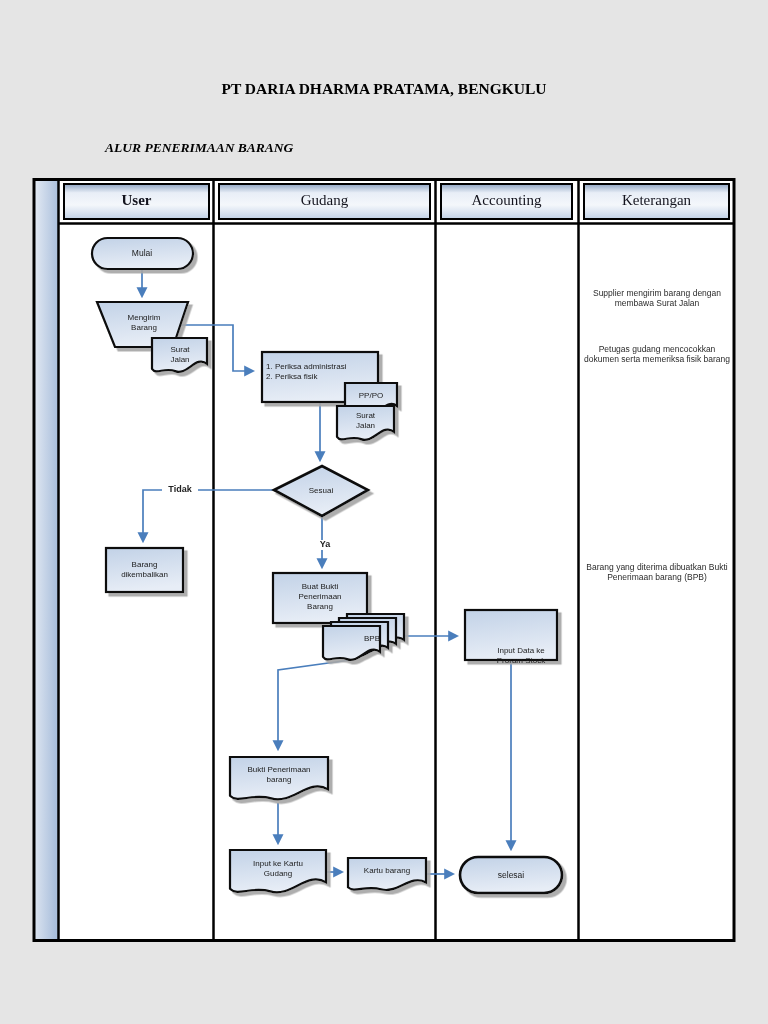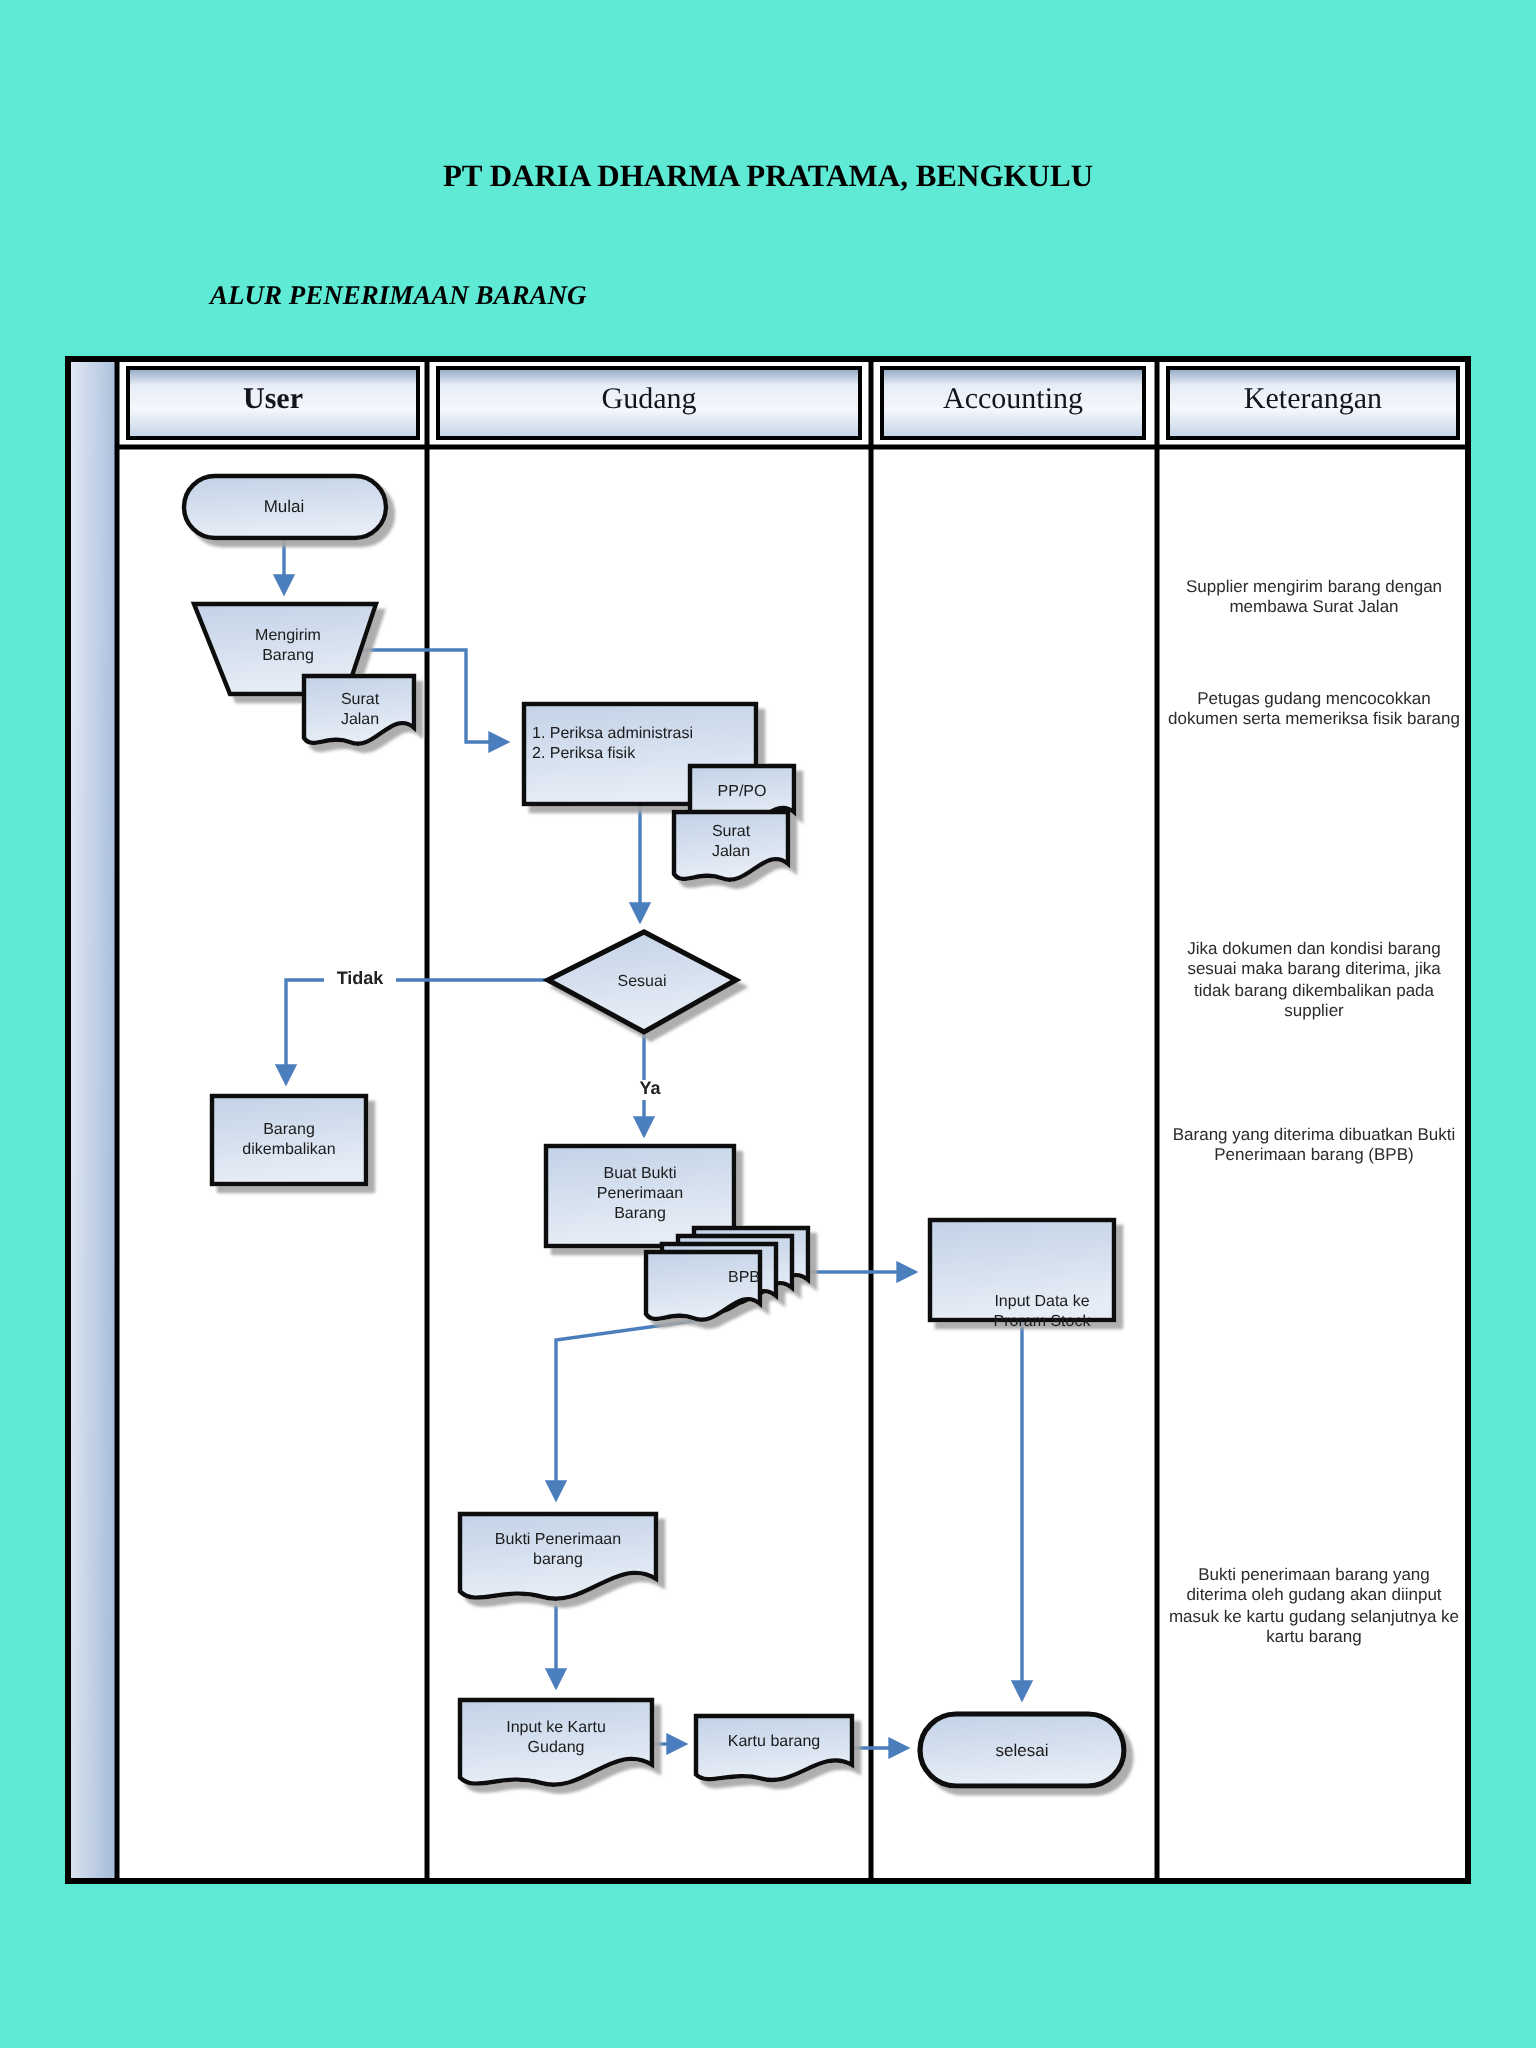--- a/index.html
+++ b/index.html
@@ -1,16 +1,16 @@
 <!DOCTYPE html>
 <html><head>
 <meta charset="utf-8">
 <style>
   html,body{margin:0;padding:0;background:#ffffff;}
-  .page{position:relative;width:768px;height:1024px;background:#5eead4;overflow:hidden;
+  .page{position:relative;width:768px;height:1024px;background:#e5e5e5;overflow:hidden;
         font-family:"Liberation Sans",sans-serif;}
   .title{position:absolute;top:80px;left:0;width:768px;text-align:center;
          font-family:"Liberation Serif",serif;font-weight:bold;font-size:15.5px;color:#000;}
   .subtitle{position:absolute;top:140px;left:105px;
          font-family:"Liberation Serif",serif;font-weight:bold;font-size:13.5px;color:#000;font-style:italic;}
   svg{position:absolute;top:0;left:0;}
   .lane-label{position:absolute;text-align:center;font-family:"Liberation Serif",serif;
          font-size:15px;color:#14141e;}
   .shape-label{position:absolute;font-size:8px;line-height:1.25;color:#1b1b1b;
          text-align:center;white-space:pre-line;}
@@ -129,17 +129,15 @@
 Proram Stock</div>
   <div class="shape-label" style="left:230px;top:765px;width:98px;">Bukti Penerimaan
 barang</div>
   <div class="shape-label" style="left:230px;top:859px;width:96px;">Input ke Kartu
 Gudang</div>
   <div class="shape-label" style="left:348px;top:866px;width:78px;">Kartu barang</div>
   <div class="shape-label" style="left:461px;top:870px;width:100px;font-size:8.5px;">selesai</div>
 
   <div class="note" style="top:288px;">Supplier mengirim barang dengan membawa Surat Jalan</div>
   <div class="note" style="top:344px;">Petugas gudang mencocokkan dokumen serta memeriksa fisik barang</div>
-  <div class="note" style="top:469px;">Jika dokumen dan kondisi barang sesuai maka barang diterima, jika tidak barang dikembalikan pada supplier</div>
   <div class="note" style="top:562px;">Barang yang diterima dibuatkan Bukti Penerimaan barang (BPB)</div>
-  <div class="note" style="top:782px;">Bukti penerimaan barang yang diterima oleh gudang akan diinput masuk ke kartu gudang selanjutnya ke kartu barang</div>
 
 </div>
 
 </body></html>

